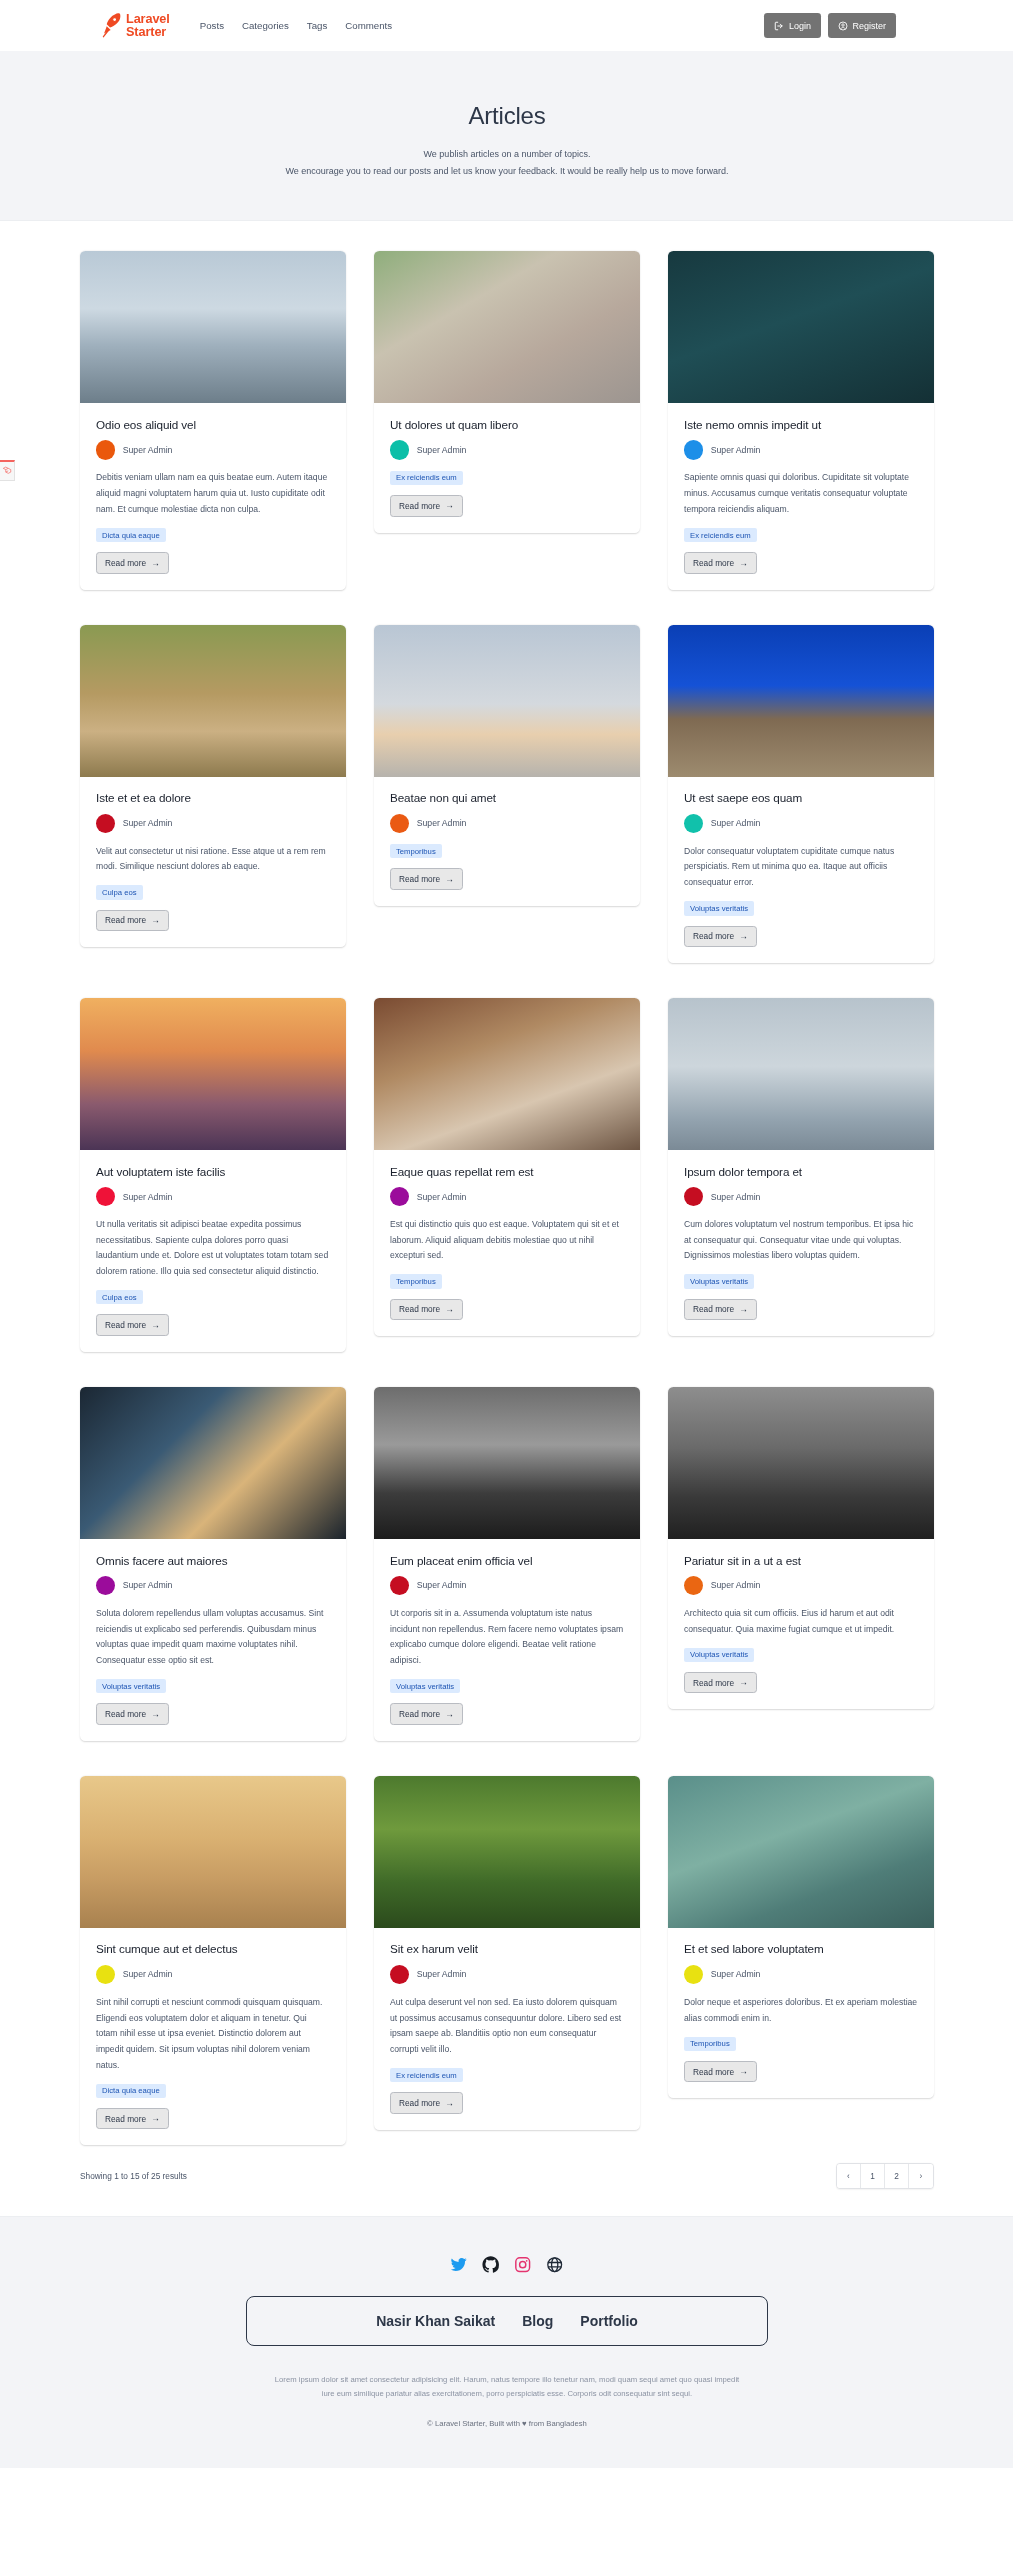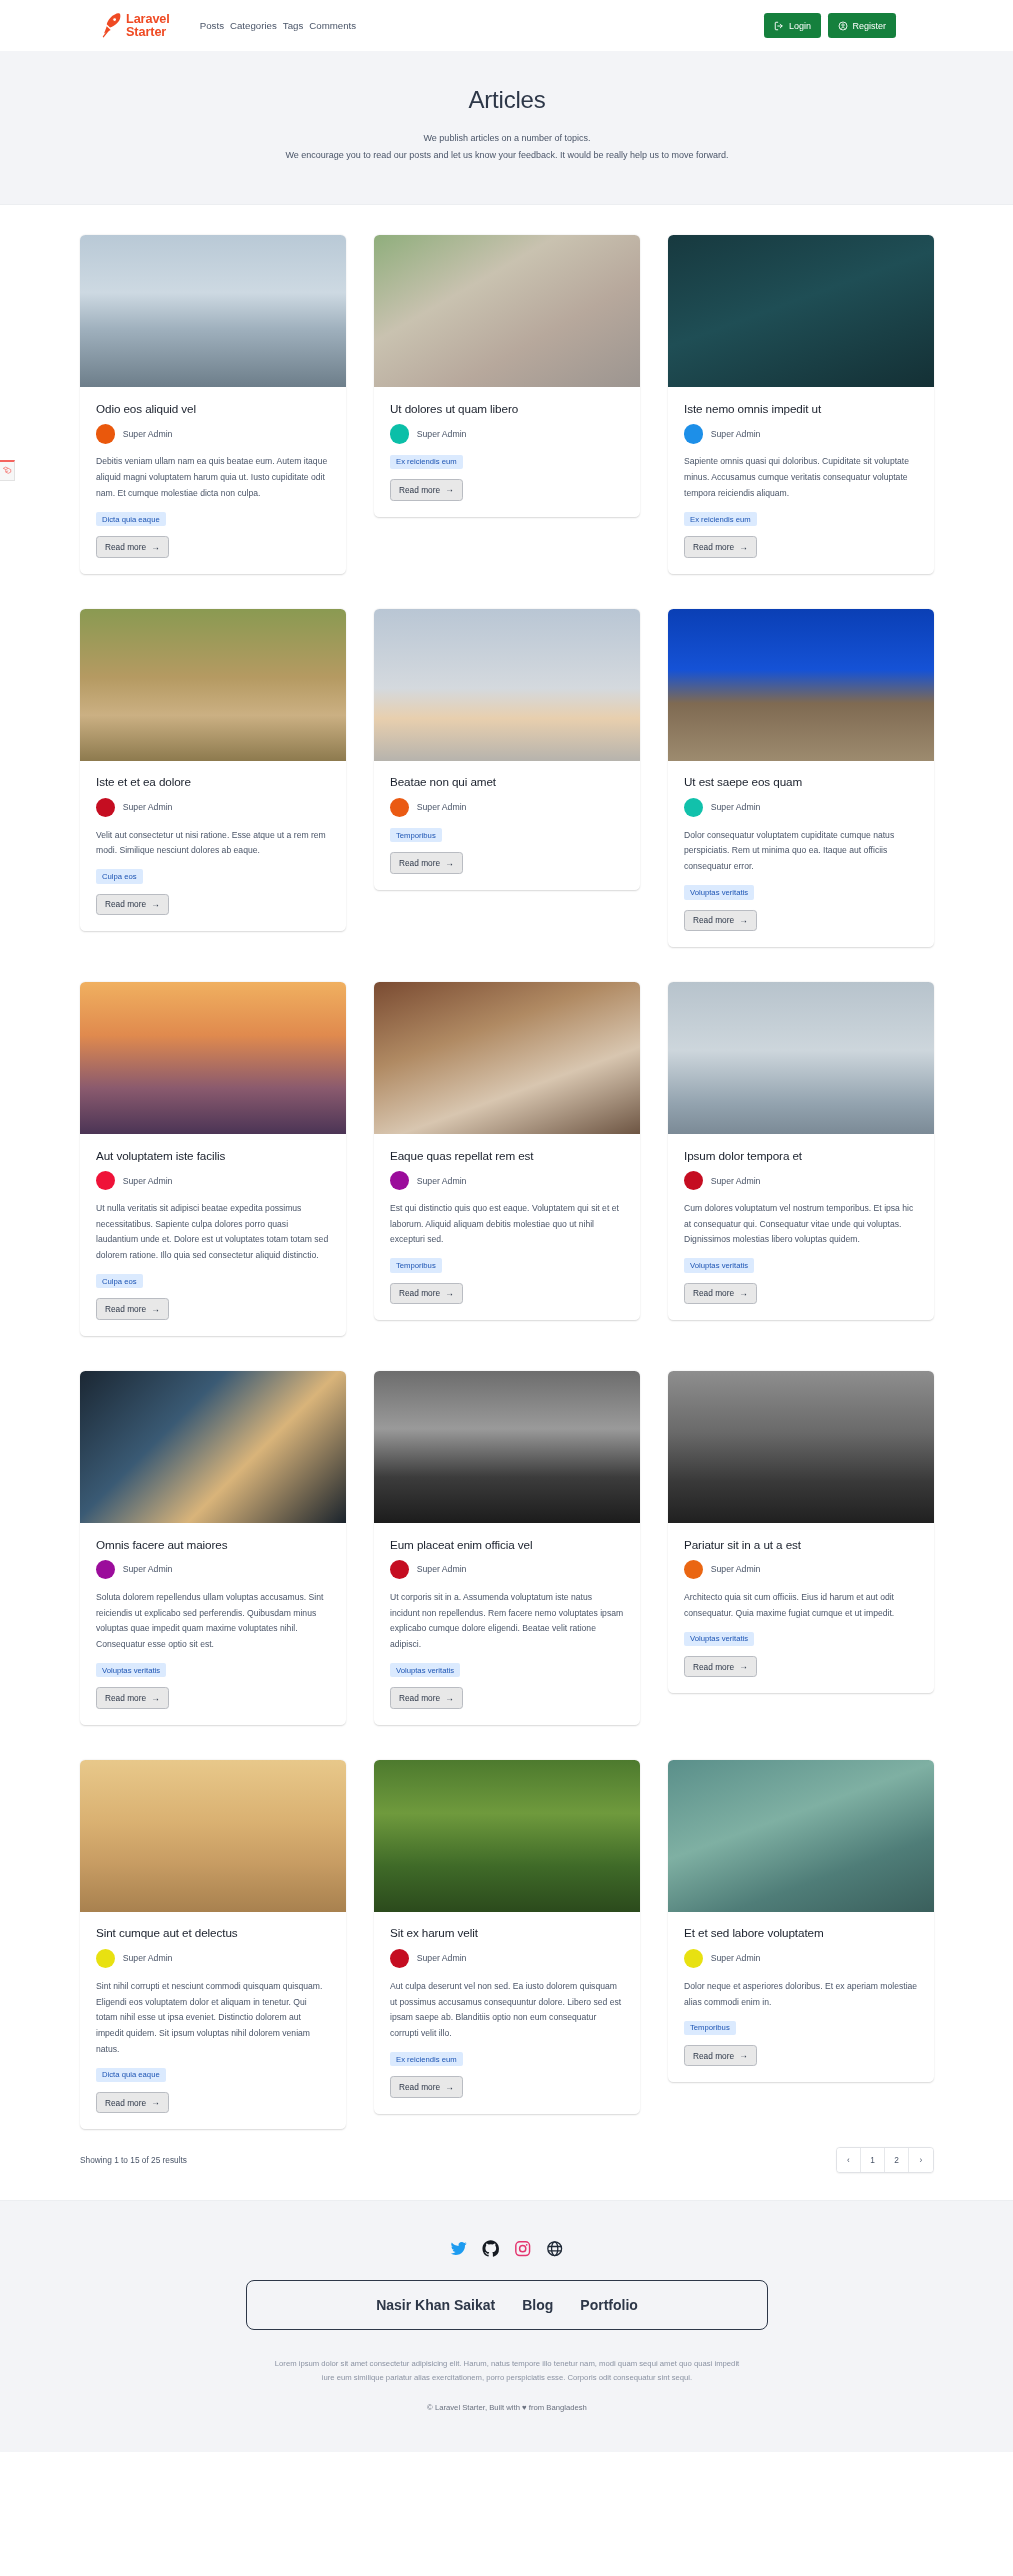--- a/index.html
+++ b/index.html
@@ -31,30 +31,30 @@
   }
   .brand { display: flex; align-items: center; gap: 4px; text-decoration: none; }
   .brand-icon { width: 20px; height: 25px; display:block; }
   .brand-text {
     color: #ef4a23;
     font-weight: 700;
     font-size: 12.7px;
     line-height: 12.7px;
     letter-spacing: -0.1px;
   }
-  .nav-links { display: flex; align-items: center; gap: 6px; margin-left: 30px; }
+  .nav-links { display: flex; align-items: center; gap: 18px; margin-left: 30px; }
   .nav-link {
     color: #4a5568;
     font-size: 9.7px;
     text-decoration: none;
     white-space: nowrap;
   }
   .nav-right { margin-left: auto; display: flex; align-items: center; gap: 6.7px; }
   .btn-auth {
-    background: #15803d;
+    background: #737373;
     color: #ffffff;
     border: none;
     border-radius: 3.3px;
     height: 25px;
     padding: 0 10px;
     display: flex;
     align-items: center;
     gap: 4.7px;
     font-size: 9px;
     cursor: pointer;
@@ -68,20 +68,21 @@
     padding: 35px 0 41px 0;
     text-align: center;
     border-bottom: 0.7px solid #eceef1;
   }
   .hero h1 {
     font-size: 24px;
     font-weight: 400;
     color: #2d3748;
     letter-spacing: -0.2px;
     margin-bottom: 16px;
+    margin-top: 16px;
   }
   .hero p {
     font-size: 9px;
     color: #4a5568;
     line-height: 16.7px;
   }
 
   
   .content {
     width: 934px;

